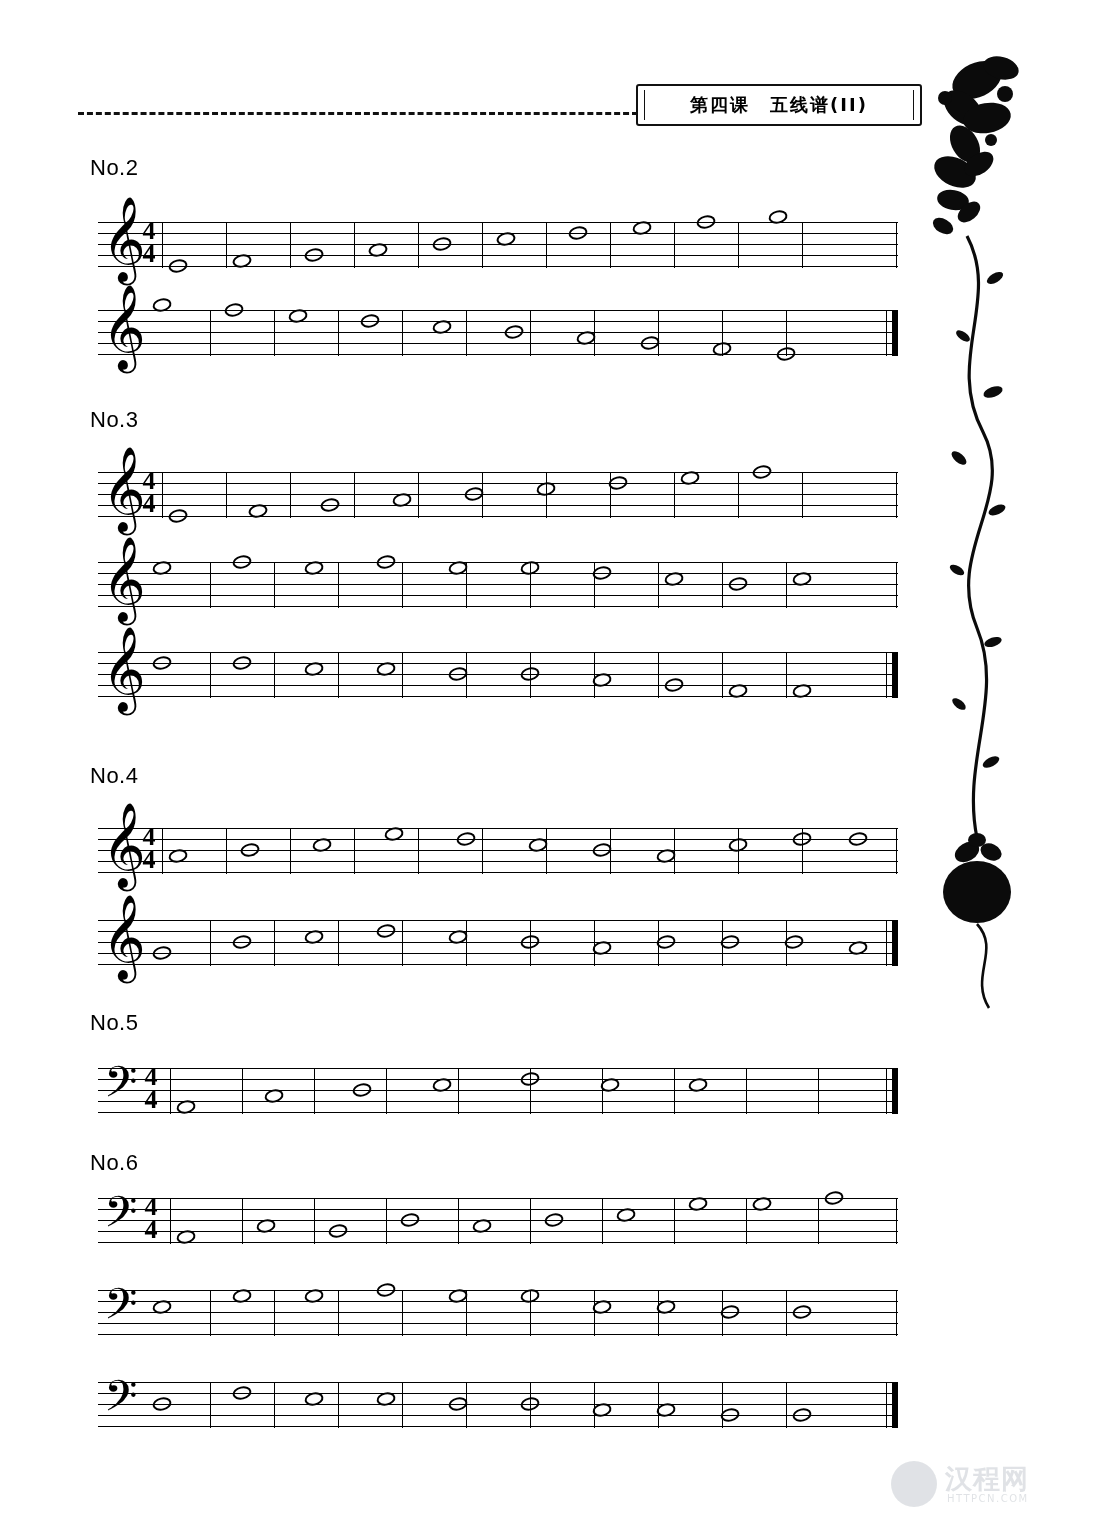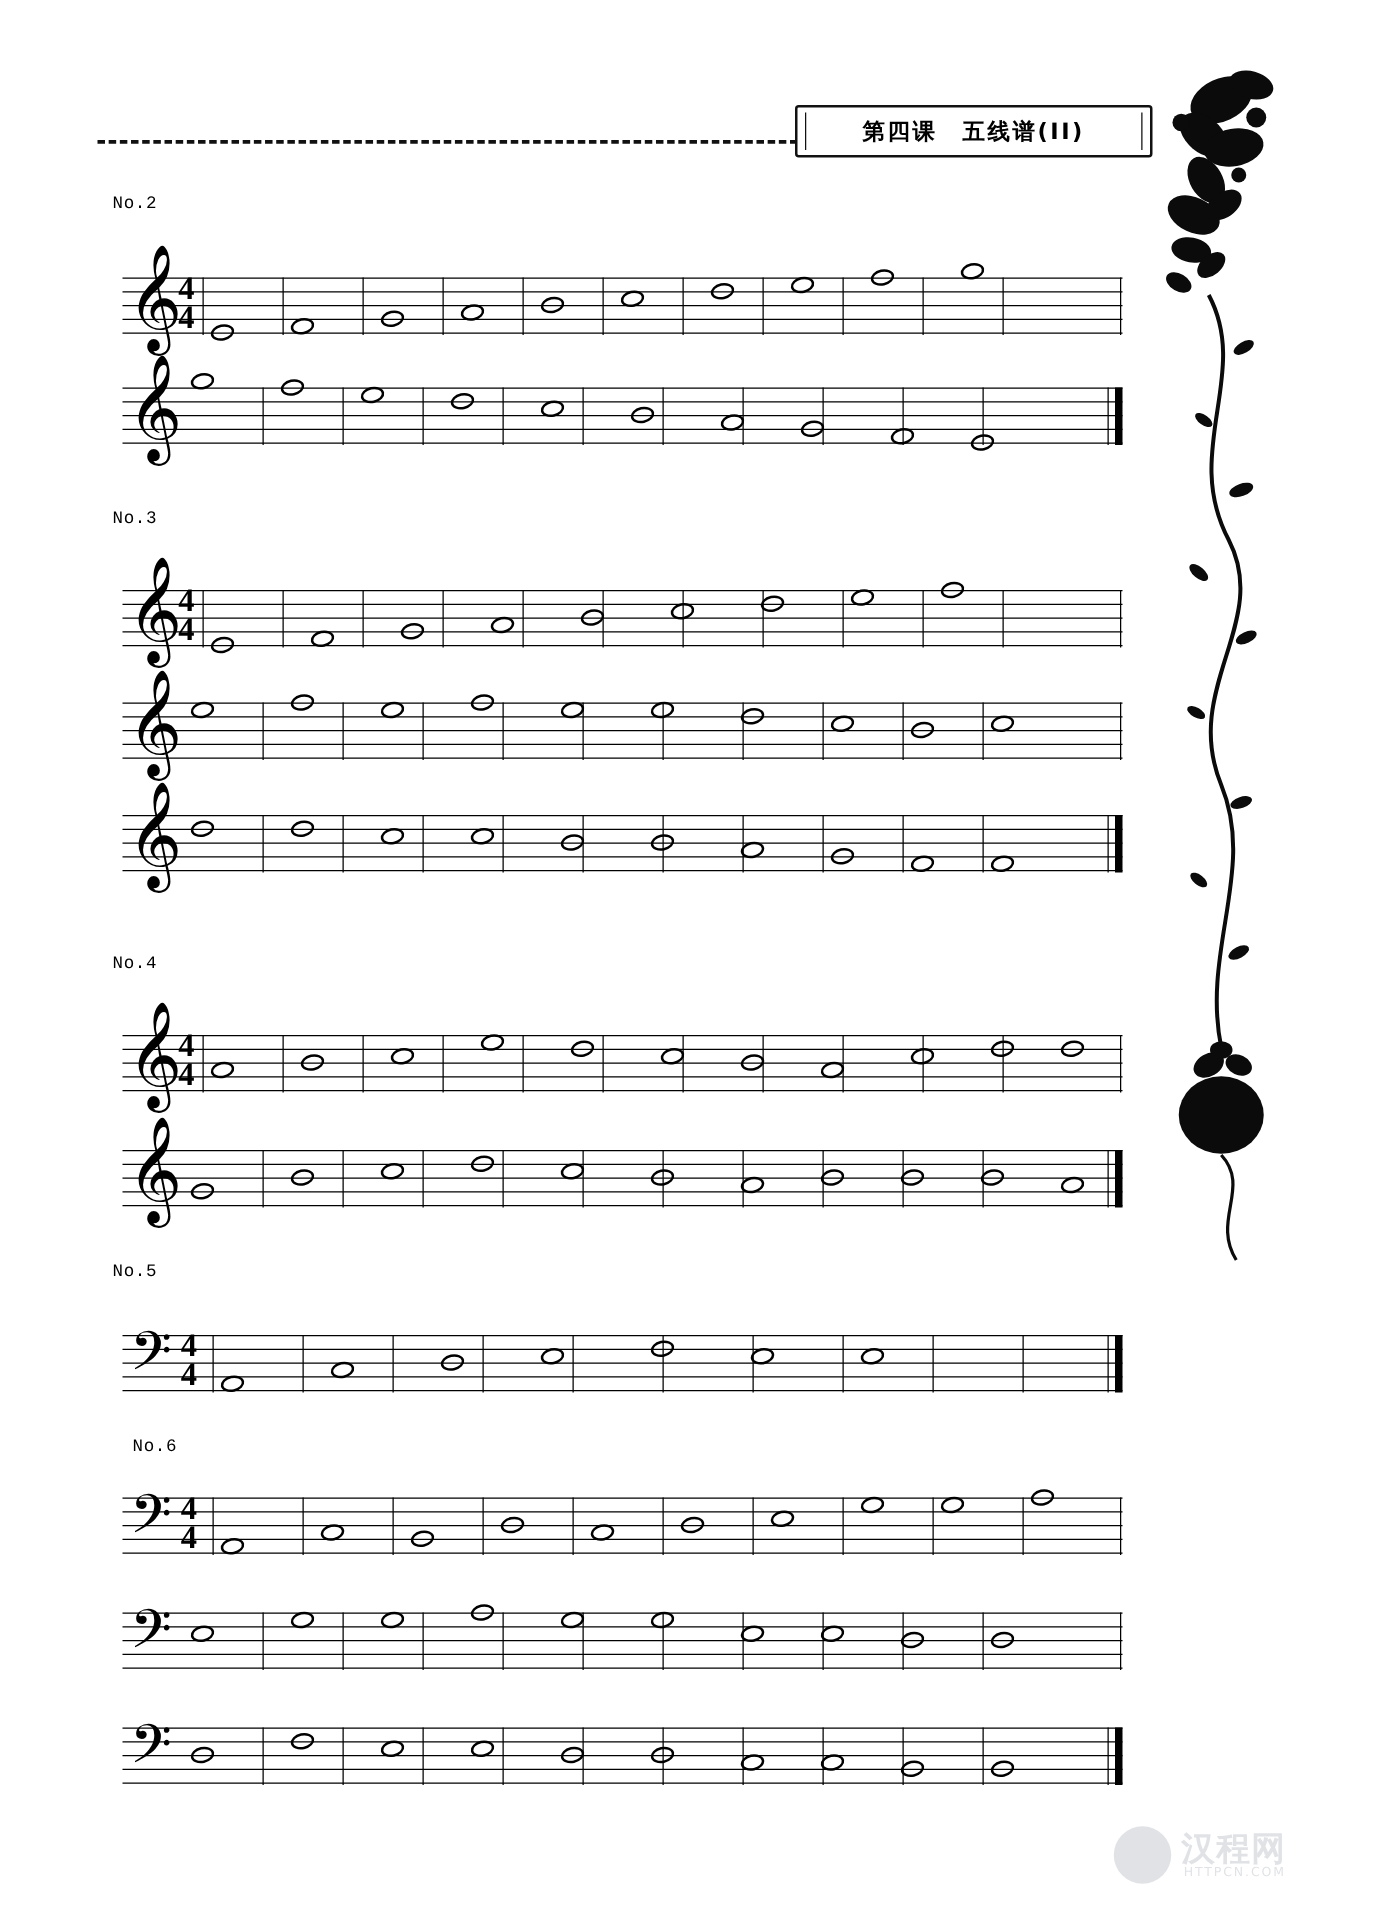--- a/index.html
+++ b/index.html
@@ -62,22 +62,22 @@
     left: 905px;
     top: 40px;
     width: 190px;
     height: 980px;
     pointer-events: none;
   }
 
   
   .exercise-label {
     position: absolute;
-    font-size: 14px;
-    font-family: Liberation Mono, monospace;
+    font-size: 22px;
+    font-family: Liberation Sans, sans-serif;
     letter-spacing: 0.5px;
   }
 
   .system {
     position: absolute;
     height: 46px;
   }
   .staff-line {
     position: absolute;
     left: 0;
@@ -231,21 +231,21 @@
       <ellipse cx="72" cy="800" rx="9" ry="7"></ellipse>
     </g>
     <path d="M72 884 C 96 910, 64 936, 84 968" stroke="#0b0b0b" stroke-width="2.6" fill="none"></path>
   </svg>
 </div>
 
 <div class="exercise-label" style="left:90px; top:155px;">No.2</div>
 <div class="exercise-label" style="left:90px; top:407px;">No.3</div>
 <div class="exercise-label" style="left:90px; top:763px;">No.4</div>
 <div class="exercise-label" style="left:90px; top:1010px;">No.5</div>
-<div class="exercise-label" style="left:90px; top:1150px;margin-left:16px;">No.6</div>
+<div class="exercise-label" style="left:90px; top:1150px;">No.6</div>
 
 <div id="staves-layer">
     <div class="system" style="left: 98px; top: 222px; width: 800px; height: 44px;">
       <div class="staff-line" style="top: 0px;"></div>
       <div class="staff-line" style="top: 11px;"></div>
       <div class="staff-line" style="top: 22px;"></div>
       <div class="staff-line" style="top: 33px;"></div>
       <div class="staff-line" style="top: 44px;"></div>
       <div class="clef clef-treble" style="left: 4px;">𝄞</div>
       <div class="timesig" style="left: 40px;">

